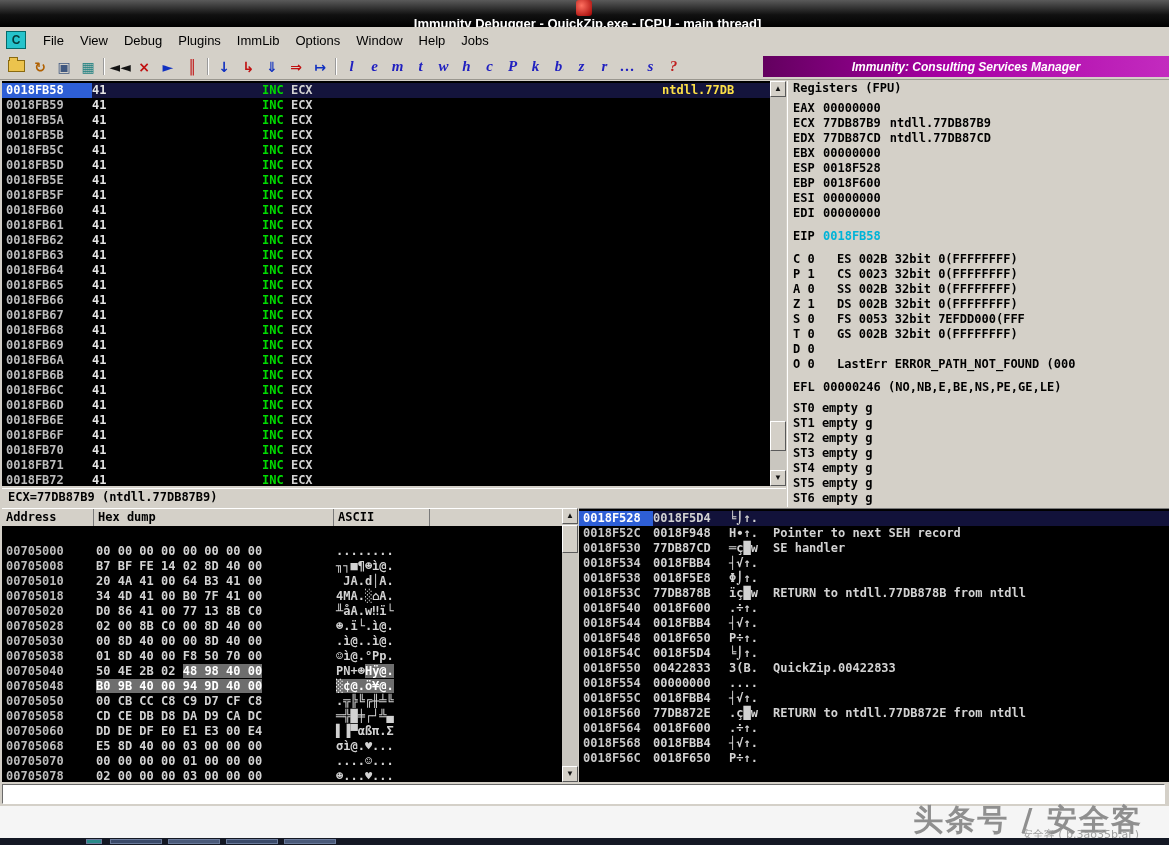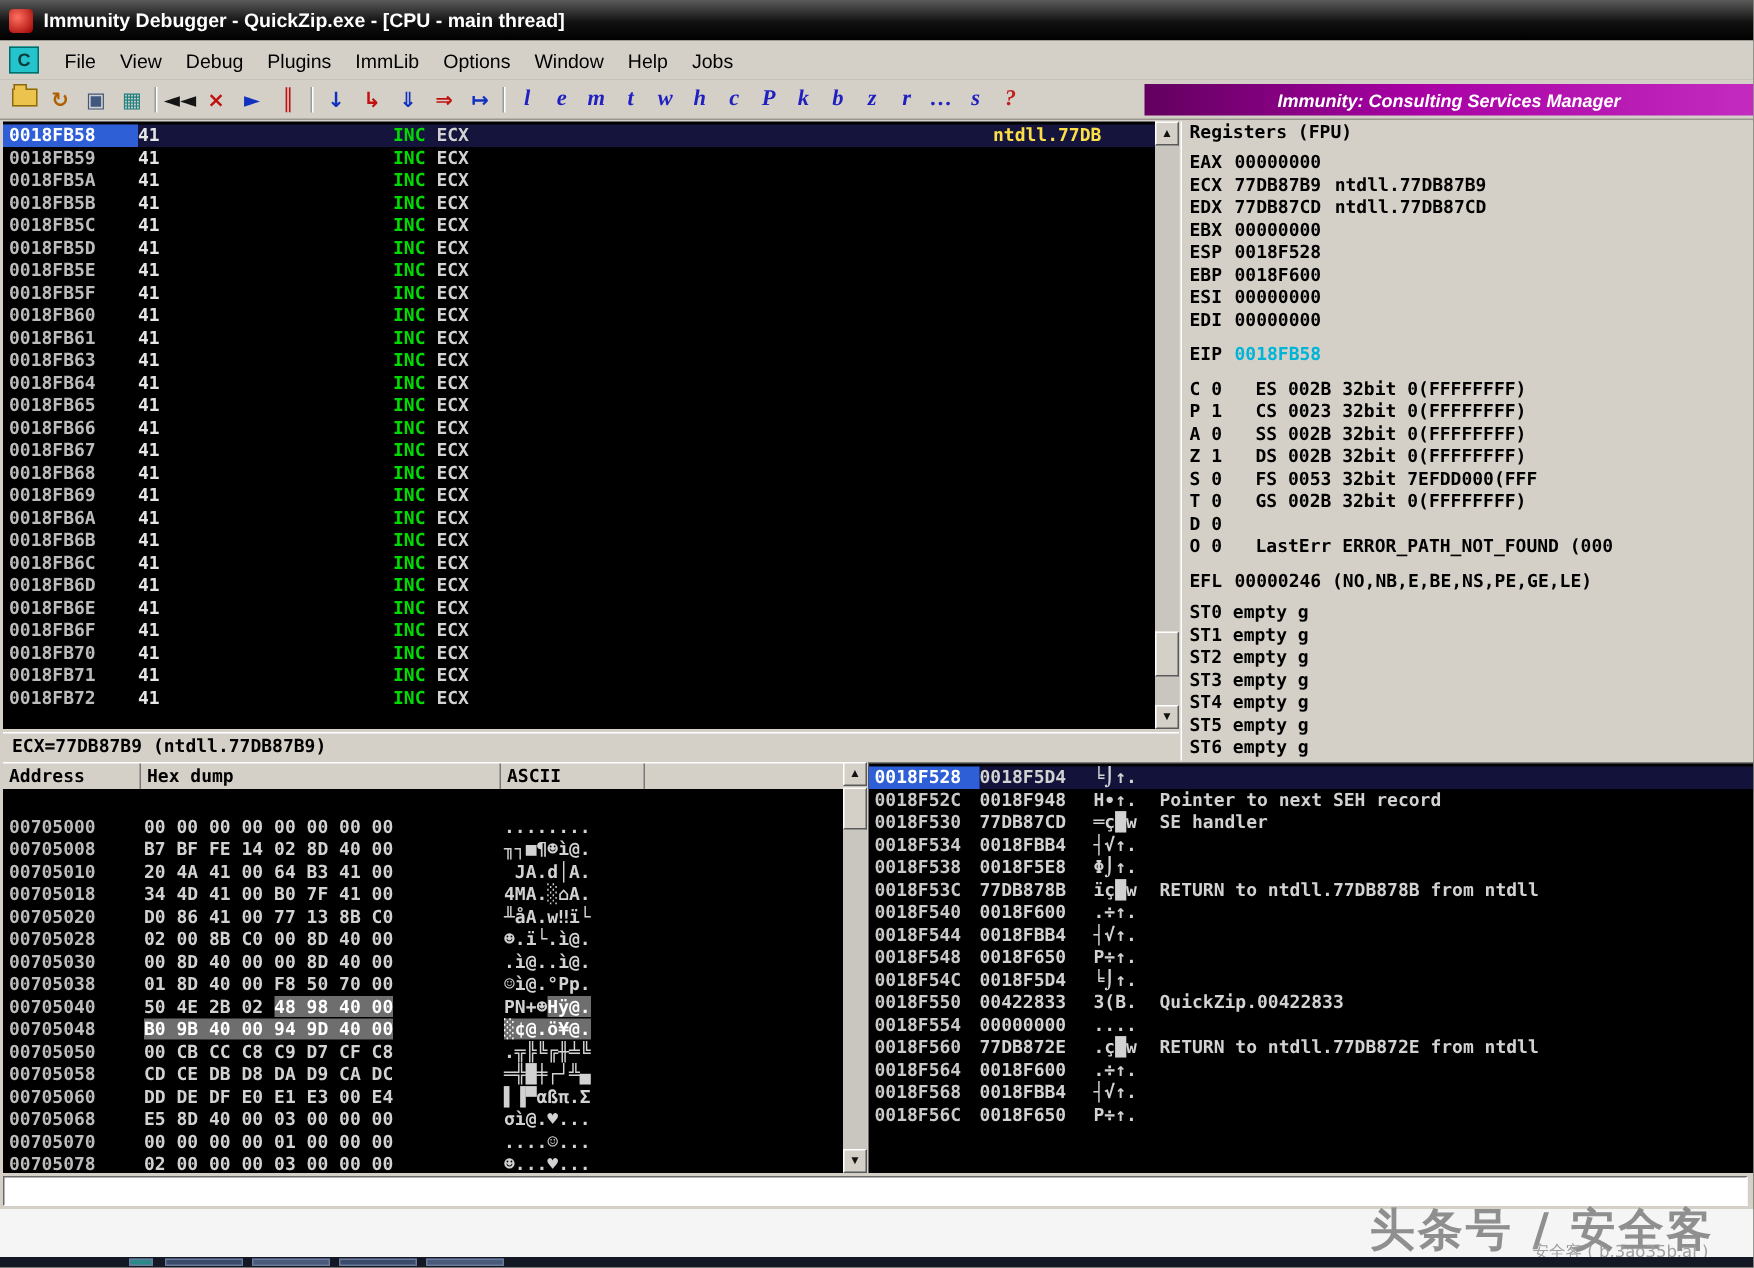--- a/index.html
+++ b/index.html
@@ -3,21 +3,21 @@
 <meta charset="utf-8">
 <style>
   html,body{margin:0;padding:0;background:#555;}
   .screen{position:relative;width:1169px;height:845px;background:#d4d0c8;overflow:hidden;
           font-family:"Liberation Sans",sans-serif;}
   .mono{font:bold 12px/15px "DejaVu Sans Mono",monospace;}
 
   
   .titlebar{position:absolute;left:0;top:0;width:100%;height:27px;
     background:linear-gradient(#5a5a5a,#111 55%,#000);color:#fff;display:flex;align-items:center;
-    padding-left:6px;box-sizing:border-box;font-size:13px;font-weight:bold;}
+    padding-left:6px;box-sizing:border-box;font-size:13px;font-weight:bold;flex-direction:column;}
   .appicon{width:16px;height:16px;background:radial-gradient(circle at 35% 35%,#ff7060,#9c0000);
     border-radius:3px;margin-right:7px;flex:0 0 auto;}
 
   
   .menubar{position:absolute;left:0;top:27px;width:100%;height:26px;background:#d4d0c8;
     border-bottom:1px solid #9a978f;display:flex;align-items:center;font-size:13px;color:#000;}
   .mdiicon{width:18px;height:16px;background:#25c3cb;color:#063a3a;font-weight:bold;font-size:12px;
     text-align:center;line-height:16px;margin:0 9px 0 6px;border:1px solid #046a6a;}
   .mitem{padding:4px 8px;cursor:default;}
 
@@ -140,20 +140,21 @@
       <div class="drow sel"><span class="c-addr addr-sel">0018FB58</span><span class="c-hex">41</span><span class="c-instr"><span class="mn">INC</span> <span class="op">ECX</span></span><span class="c-cmt">ntdll.77DB</span></div>
       <div class="drow"><span class="c-addr">0018FB59</span><span class="c-hex">41</span><span class="c-instr"><span class="mn">INC</span> <span class="op">ECX</span></span></div>
       <div class="drow"><span class="c-addr">0018FB5A</span><span class="c-hex">41</span><span class="c-instr"><span class="mn">INC</span> <span class="op">ECX</span></span></div>
       <div class="drow"><span class="c-addr">0018FB5B</span><span class="c-hex">41</span><span class="c-instr"><span class="mn">INC</span> <span class="op">ECX</span></span></div>
       <div class="drow"><span class="c-addr">0018FB5C</span><span class="c-hex">41</span><span class="c-instr"><span class="mn">INC</span> <span class="op">ECX</span></span></div>
       <div class="drow"><span class="c-addr">0018FB5D</span><span class="c-hex">41</span><span class="c-instr"><span class="mn">INC</span> <span class="op">ECX</span></span></div>
       <div class="drow"><span class="c-addr">0018FB5E</span><span class="c-hex">41</span><span class="c-instr"><span class="mn">INC</span> <span class="op">ECX</span></span></div>
       <div class="drow"><span class="c-addr">0018FB5F</span><span class="c-hex">41</span><span class="c-instr"><span class="mn">INC</span> <span class="op">ECX</span></span></div>
       <div class="drow"><span class="c-addr">0018FB60</span><span class="c-hex">41</span><span class="c-instr"><span class="mn">INC</span> <span class="op">ECX</span></span></div>
       <div class="drow"><span class="c-addr">0018FB61</span><span class="c-hex">41</span><span class="c-instr"><span class="mn">INC</span> <span class="op">ECX</span></span></div>
+      <div class="drow"><span class="c-addr">0018FB62</span><span class="c-hex">41</span><span class="c-instr"><span class="mn">INC</span> <span class="op">ECX</span></span></div>
       <div class="drow"><span class="c-addr">0018FB63</span><span class="c-hex">41</span><span class="c-instr"><span class="mn">INC</span> <span class="op">ECX</span></span></div>
       <div class="drow"><span class="c-addr">0018FB64</span><span class="c-hex">41</span><span class="c-instr"><span class="mn">INC</span> <span class="op">ECX</span></span></div>
       <div class="drow"><span class="c-addr">0018FB65</span><span class="c-hex">41</span><span class="c-instr"><span class="mn">INC</span> <span class="op">ECX</span></span></div>
       <div class="drow"><span class="c-addr">0018FB66</span><span class="c-hex">41</span><span class="c-instr"><span class="mn">INC</span> <span class="op">ECX</span></span></div>
       <div class="drow"><span class="c-addr">0018FB67</span><span class="c-hex">41</span><span class="c-instr"><span class="mn">INC</span> <span class="op">ECX</span></span></div>
       <div class="drow"><span class="c-addr">0018FB68</span><span class="c-hex">41</span><span class="c-instr"><span class="mn">INC</span> <span class="op">ECX</span></span></div>
       <div class="drow"><span class="c-addr">0018FB69</span><span class="c-hex">41</span><span class="c-instr"><span class="mn">INC</span> <span class="op">ECX</span></span></div>
       <div class="drow"><span class="c-addr">0018FB6A</span><span class="c-hex">41</span><span class="c-instr"><span class="mn">INC</span> <span class="op">ECX</span></span></div>
       <div class="drow"><span class="c-addr">0018FB6B</span><span class="c-hex">41</span><span class="c-instr"><span class="mn">INC</span> <span class="op">ECX</span></span></div>
       <div class="drow"><span class="c-addr">0018FB6C</span><span class="c-hex">41</span><span class="c-instr"><span class="mn">INC</span> <span class="op">ECX</span></span></div>
@@ -247,20 +248,21 @@
       <div class="srow"><span class="saddr">0018F530</span><span class="sval">77DB87CD</span><span class="sascii">═ç█w</span><span class="scmt">SE handler</span></div>
       <div class="srow"><span class="saddr">0018F534</span><span class="sval">0018FBB4</span><span class="sascii">┤√↑.</span></div>
       <div class="srow"><span class="saddr">0018F538</span><span class="sval">0018F5E8</span><span class="sascii">Φ⌡↑.</span></div>
       <div class="srow"><span class="saddr">0018F53C</span><span class="sval">77DB878B</span><span class="sascii">ïç█w</span><span class="scmt">RETURN to ntdll.77DB878B from ntdll</span></div>
       <div class="srow"><span class="saddr">0018F540</span><span class="sval">0018F600</span><span class="sascii">.÷↑.</span></div>
       <div class="srow"><span class="saddr">0018F544</span><span class="sval">0018FBB4</span><span class="sascii">┤√↑.</span></div>
       <div class="srow"><span class="saddr">0018F548</span><span class="sval">0018F650</span><span class="sascii">P÷↑.</span></div>
       <div class="srow"><span class="saddr">0018F54C</span><span class="sval">0018F5D4</span><span class="sascii">╘⌡↑.</span></div>
       <div class="srow"><span class="saddr">0018F550</span><span class="sval">00422833</span><span class="sascii">3(B.</span><span class="scmt">QuickZip.00422833</span></div>
       <div class="srow"><span class="saddr">0018F554</span><span class="sval">00000000</span><span class="sascii">....</span></div>
+      <div class="srow"><span class="saddr">0018F55C</span><span class="sval">0018FBB4</span><span class="sascii">┤√↑.</span></div>
       <div class="srow"><span class="saddr">0018F560</span><span class="sval">77DB872E</span><span class="sascii">.ç█w</span><span class="scmt">RETURN to ntdll.77DB872E from ntdll</span></div>
       <div class="srow"><span class="saddr">0018F564</span><span class="sval">0018F600</span><span class="sascii">.÷↑.</span></div>
       <div class="srow"><span class="saddr">0018F568</span><span class="sval">0018FBB4</span><span class="sascii">┤√↑.</span></div>
       <div class="srow"><span class="saddr">0018F56C</span><span class="sval">0018F650</span><span class="sascii">P÷↑.</span></div>
     </div>
 
   <input class="cmdline" value="" style="">
 
   <div class="wmband">
     <div class="wmbig">头条号 / 安全客</div>

